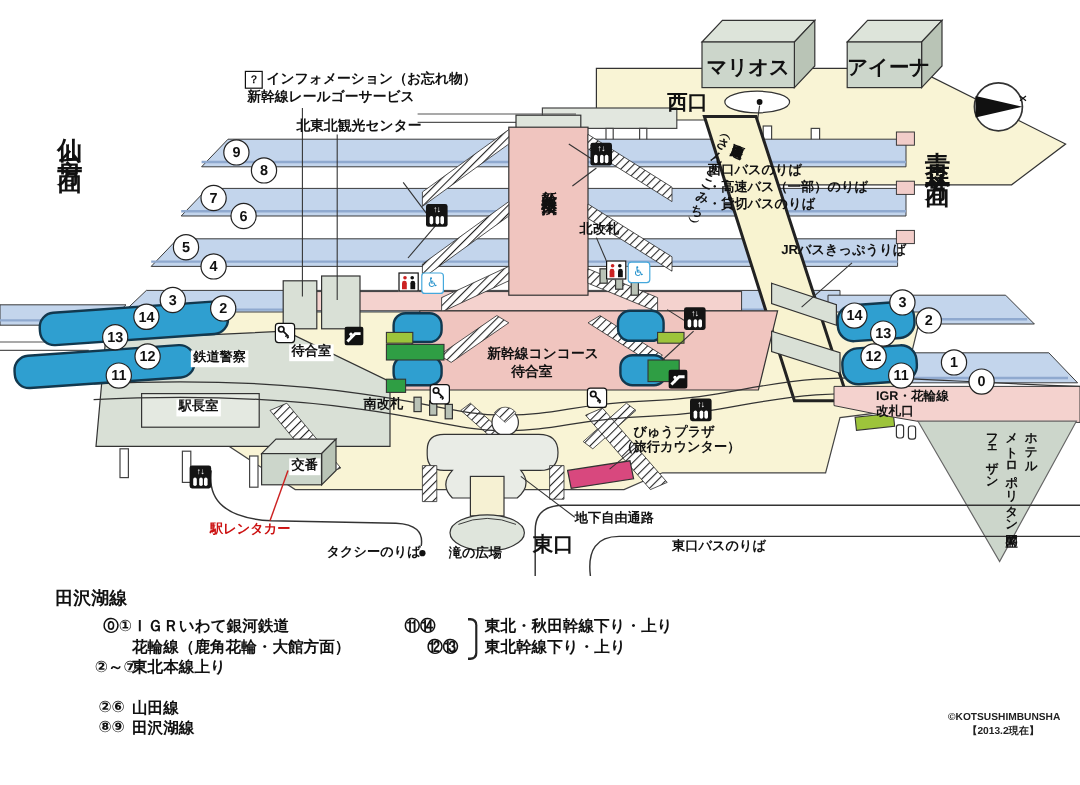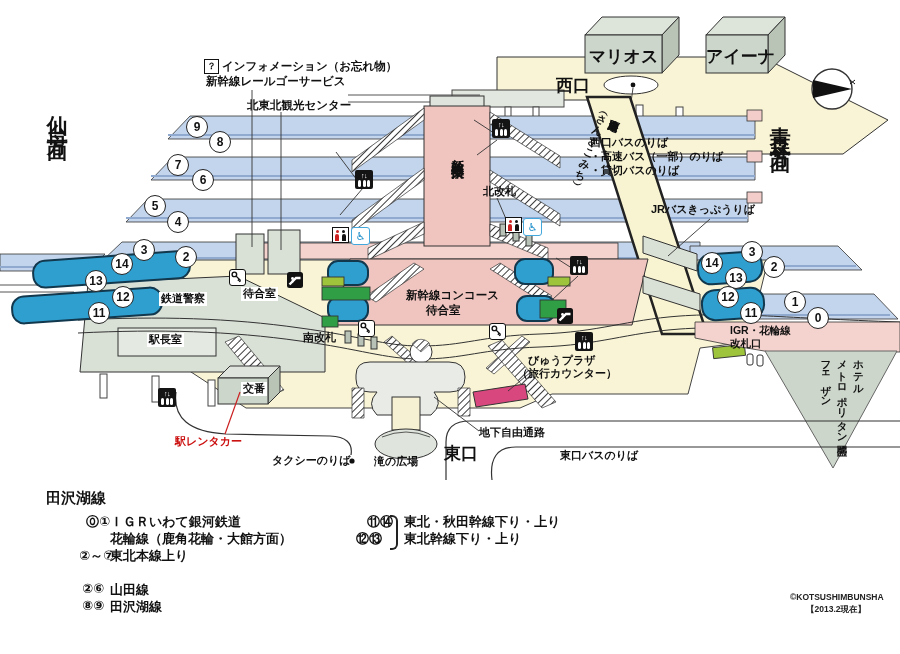--- a/index.html
+++ b/index.html
@@ -408,21 +408,21 @@
 <div class="leg legnum" style="left:38px;top:530px"></div>
 <div class="leg" style="left:110px;top:530px">花輪線（鹿角花輪・大館方面）</div>
 <div class="leg legnum" style="left:48px;top:547px">②～⑦</div>
 <div class="leg" style="left:110px;top:547px">東北本線上り</div>
 <div class="leg legnum" style="left:38px;top:564px"></div>
 <div class="leg legnum" style="left:38px;top:581px">②⑥</div>
 <div class="leg" style="left:110px;top:581px">山田線</div>
 <div class="leg legnum" style="left:38px;top:598px">⑧⑨</div>
 <div class="leg" style="left:110px;top:598px">田沢湖線</div>
 
-<div class="leg" style="left:367px;top:513px">⑪⑭</div>
+<div class="leg" style="left:337px;top:513px">⑪⑭</div>
 <div class="leg" style="left:404px;top:513px">東北・秋田幹線下り・上り</div>
 <div class="leg" style="left:356px;top:530px">⑫⑬</div>
 <div class="leg" style="left:404px;top:530px">東北幹線下り・上り</div>
 <div class="brace" style="left:390px;top:515px"></div>
 
 <div class="lbl f8" style="left:790px;top:592px;color:#222">©KOTSUSHIMBUNSHA</div>
 <div class="lbl f8" style="left:806px;top:604px;color:#222">【2013.2現在】</div>
 
 </div>
 

